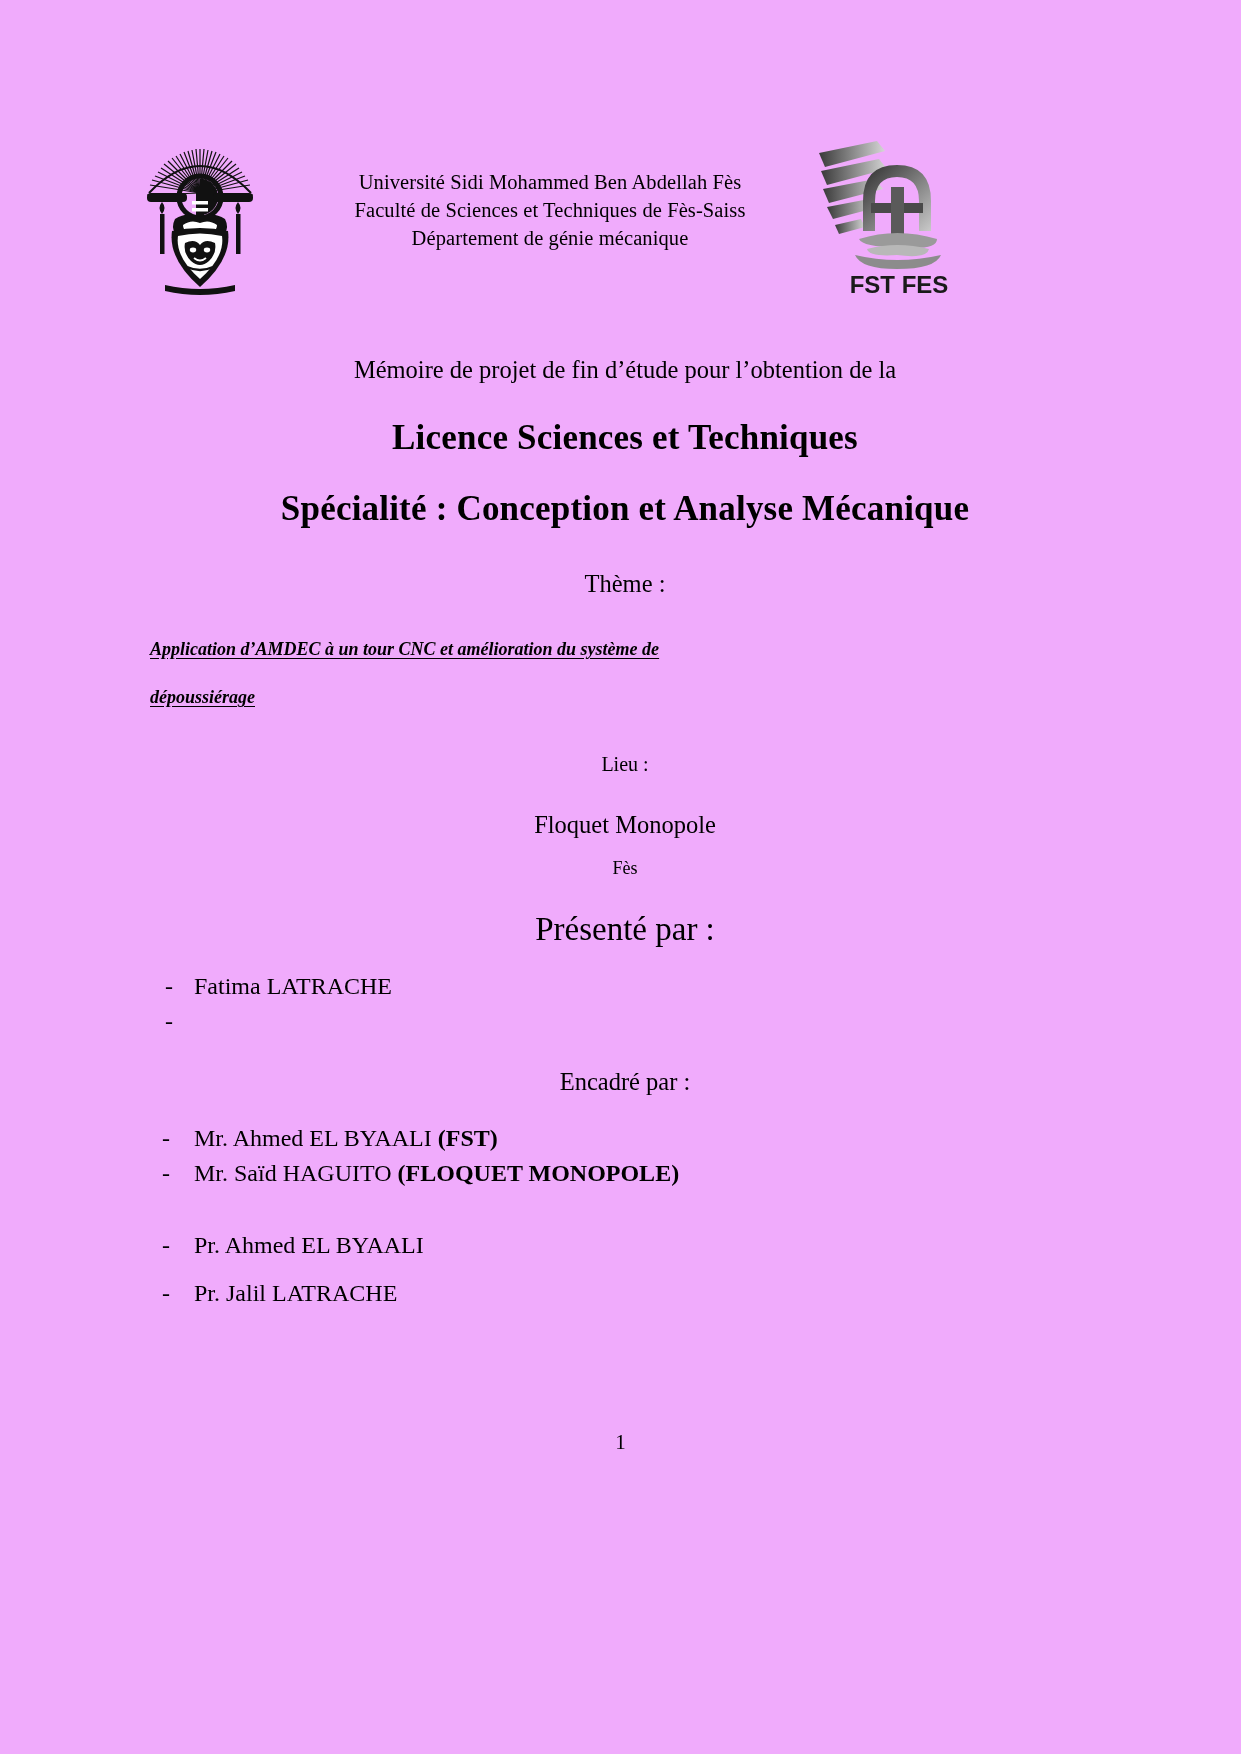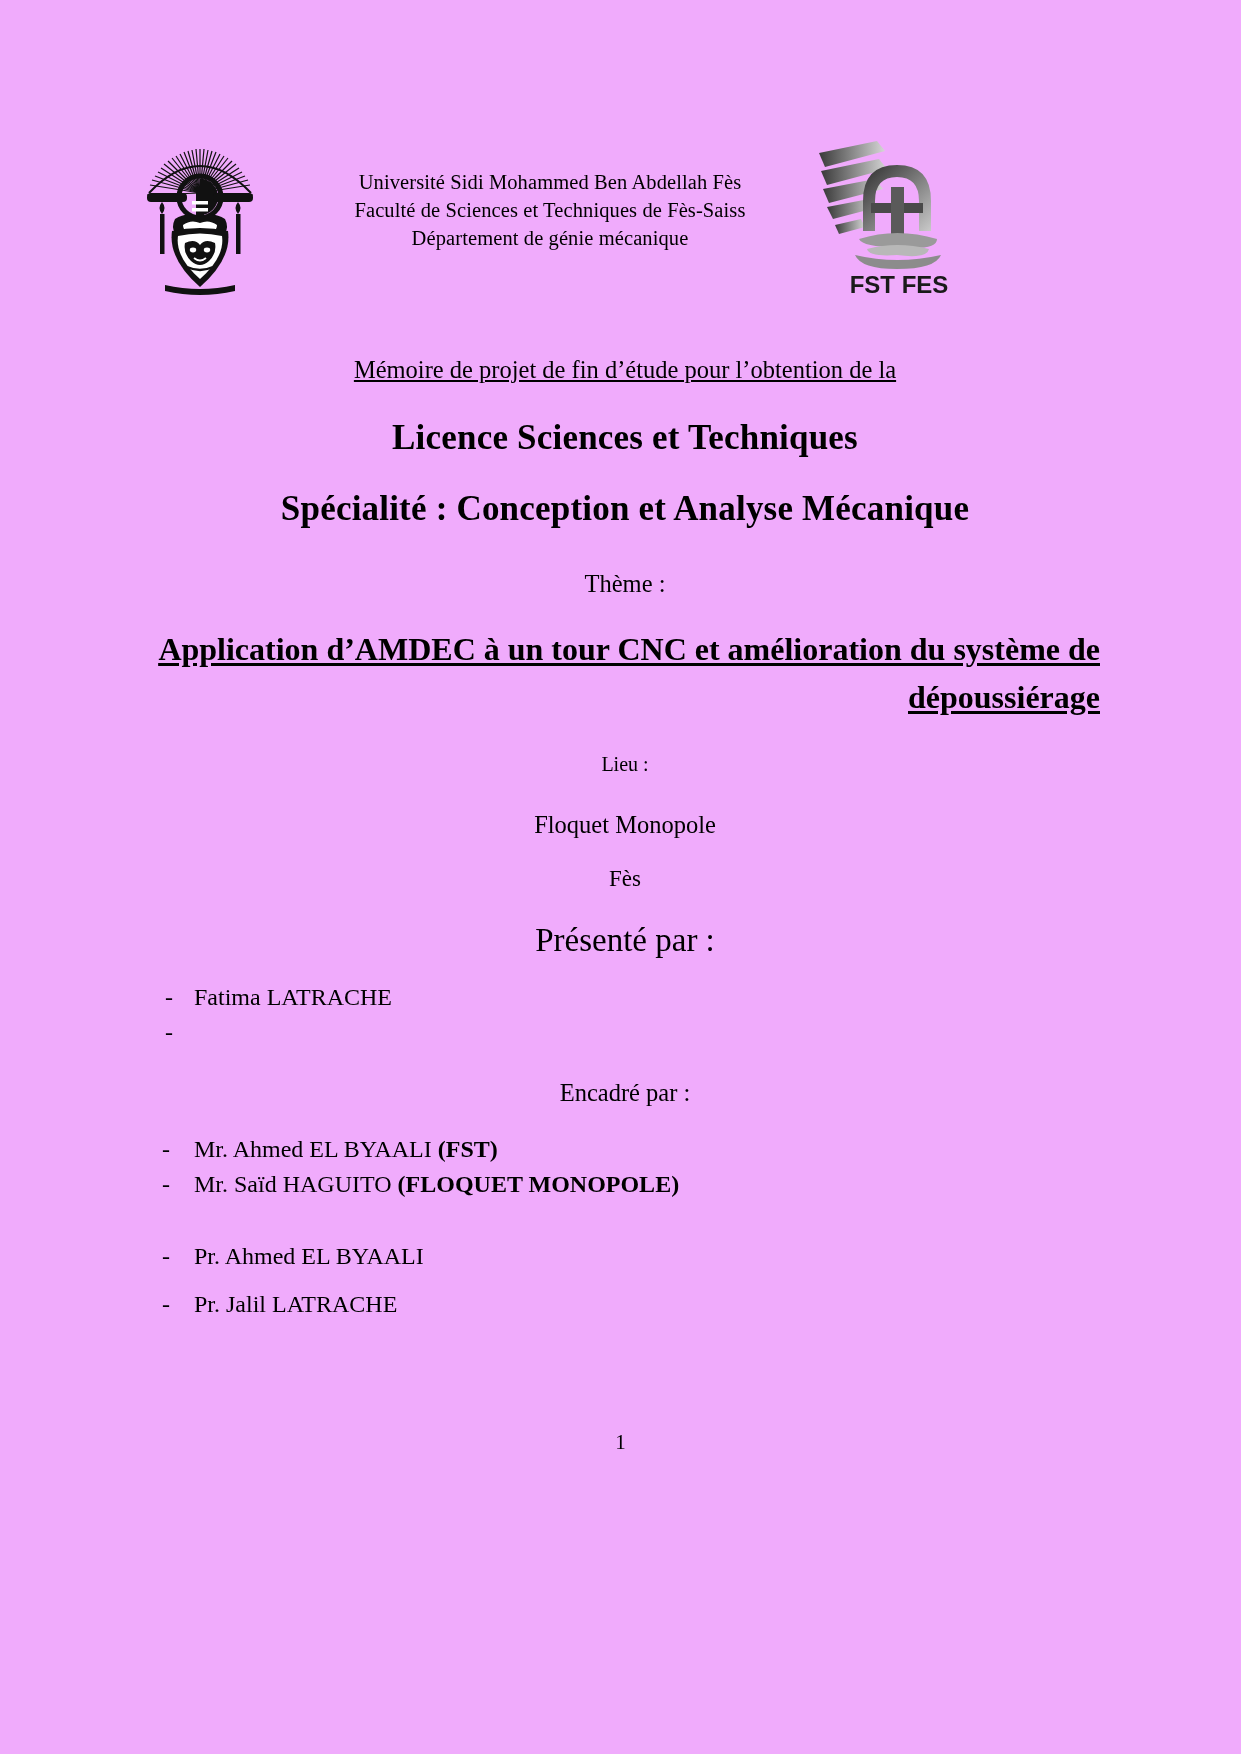--- a/index.html
+++ b/index.html
@@ -65,21 +65,20 @@
     top: 350px;
     left: 150px;
     width: 950px;
   }
 
   .line-memoire {
     text-align: center;
     font-size: 24.5px;
     line-height: 30px;
     margin-top: 5px;
-    text-decoration: underline;
   }
 
   .title-big {
     text-align: center;
     font-weight: bold;
     font-size: 35px;
     line-height: 44px;
     margin-top: 31px;
     letter-spacing: 0.2px;
   }
@@ -89,23 +88,24 @@
   }
 
   .label-theme {
     text-align: center;
     font-size: 24.5px;
     line-height: 30px;
     margin-top: 38px;
   }
 
   .theme-title {
-    text-align: right;
+    text-align: left;
     font-weight: bold;
-    font-size: 32px;
+    font-style: italic;
+    font-size: 18px;
     line-height: 48px;
     margin-top: 26px;
     text-decoration: underline;
     text-underline-offset: 3px;
   }
   .theme-title .l1 { display: block; }
   .theme-title .l2 { display: block; }
   .theme-title .seg {
     text-decoration: underline;
     text-underline-offset: 3px;
@@ -120,23 +120,23 @@
 
   .value-lieu {
     text-align: center;
     font-size: 24.5px;
     line-height: 30px;
     margin-top: 31px;
   }
 
   .value-city {
     text-align: center;
-    font-size: 23px;
-    line-height: 30px;
-    margin-top: 24px;
+    font-size: 18px;
+    line-height: 30px;
+    margin-top: 13px;
   }
 
   .label-presente {
     text-align: center;
     font-size: 33px;
     line-height: 30px;
     margin-top: 31px;
   }
 
   .name-list {

